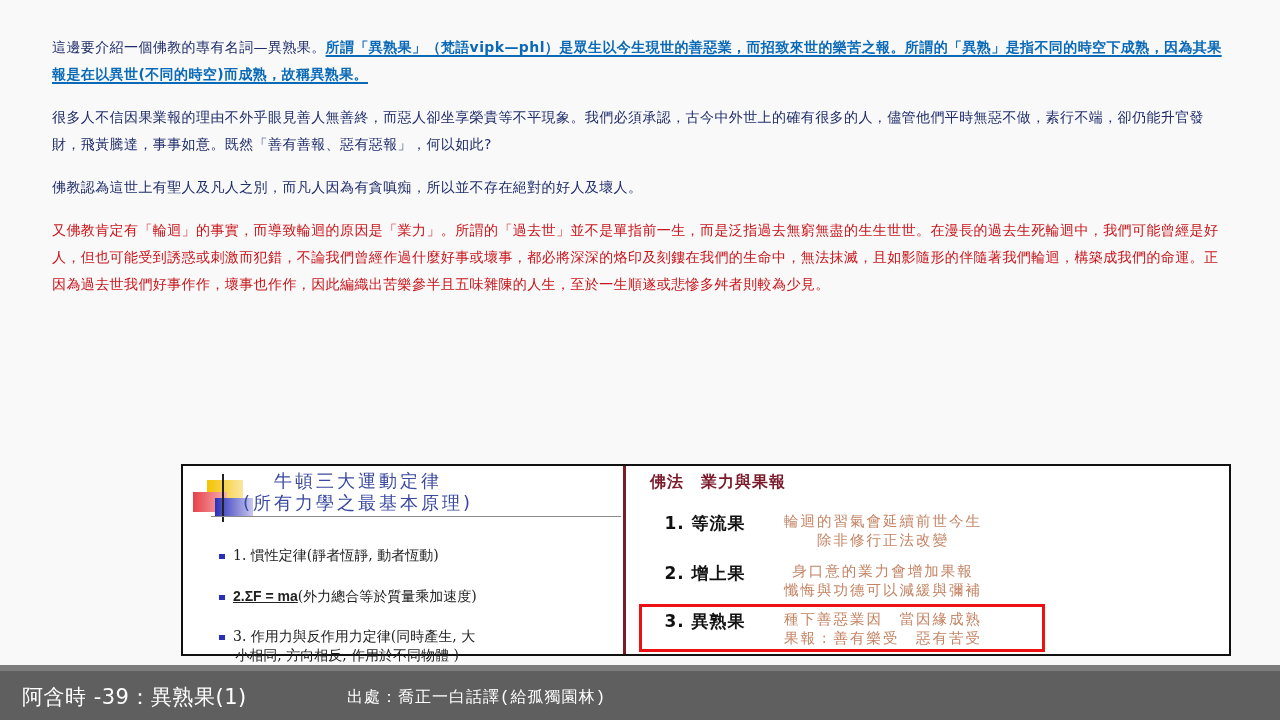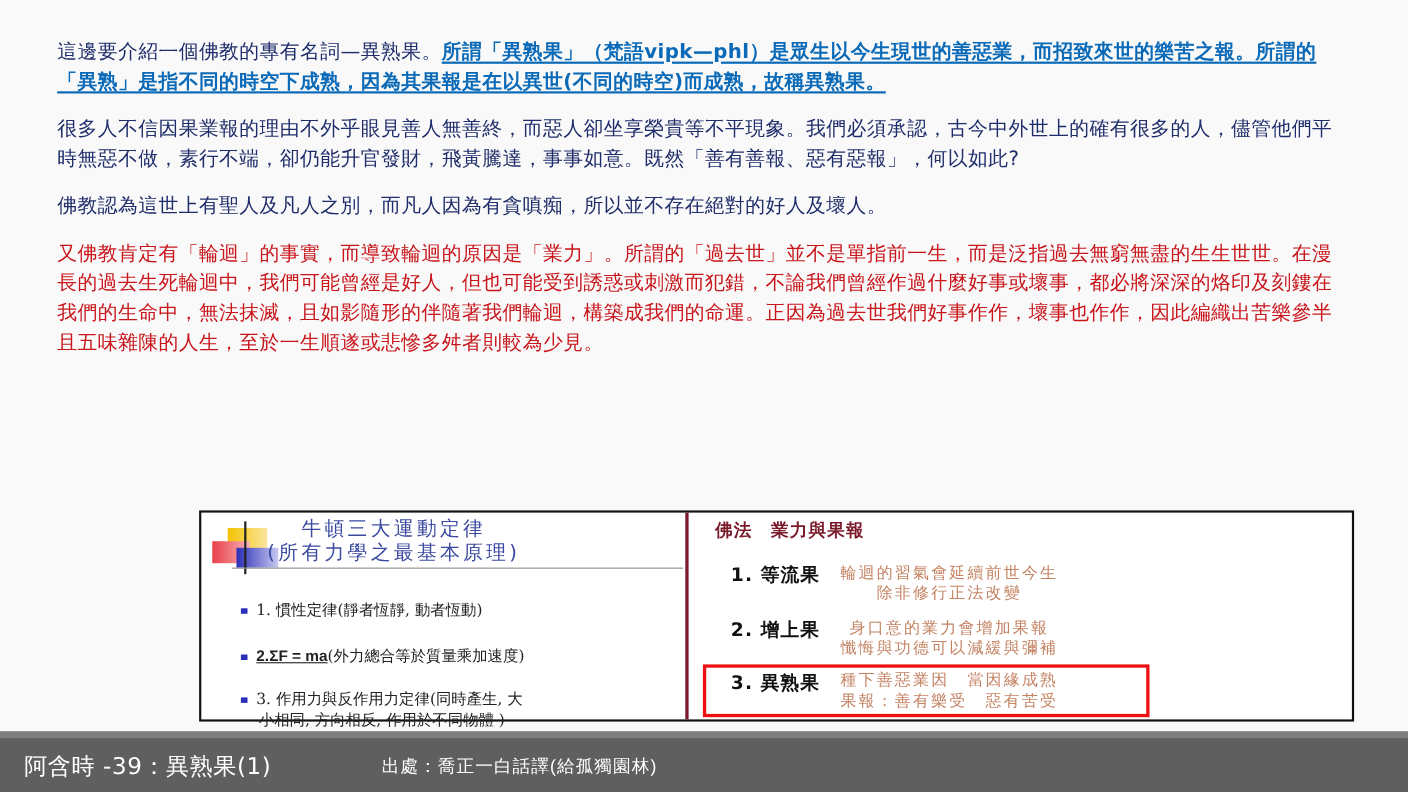--- a/index.html
+++ b/index.html
@@ -1,20 +1,20 @@
 <!DOCTYPE html>
 <html><head>
 <meta charset="utf-8">
 <style>
   * { margin: 0; padding: 0; box-sizing: border-box; }
   html, body { width: 1280px; height: 720px; overflow: hidden; background: #f9f9f9; }
   body { position: relative; font-family: "DejaVu Sans", "Liberation Sans", sans-serif; }
 
   .content { position: absolute; left: 52px; top: 34px; width: 1170px; }
-  .para { font-size: 18px; line-height: 27px; letter-spacing: 0.4px; margin-bottom: 16px; }
+  .para { font-size: 14px; line-height: 27px; letter-spacing: 0.4px; margin-bottom: 16px; }
   .p-blue { color: #1f2d6b; }
   .p-link { color: #0a6ab8; font-weight: bold; text-decoration: underline; text-decoration-thickness: 2px; text-underline-offset: 3px; }
   .p-red { color: #c8141a; }
 
   .figure {
     position: absolute; left: 181px; top: 464px; width: 1050px; height: 192px;
     background: #ffffff; border: 2px solid #111; display: flex; text-align: center;
   }
   .fig-left { position: relative; width: 443px; height: 100%; border-right: 3px solid #7a1a2a; }
   .fig-right { position: relative; flex: 1; height: 100%; }
@@ -25,28 +25,28 @@
   .deco .b { position: absolute; left: 22px; top: 24px; width: 38px; height: 18px; background: linear-gradient(90deg,#2c2fb8,#c7c8f0); }
   .deco .v { position: absolute; left: 29px; top: 0; width: 2px; height: 48px; background: #222; }
 
   .nt-title { position: absolute; left: 60px; top: 4px; color: #3b4aa0; font-size: 18px; line-height: 22px; letter-spacing: 3px; }
   .nt-rule { position: absolute; left: 28px; right: 2px; top: 50px; height: 1px; background: #8a8a8a; }
   .nt-item { position: absolute; left: 36px; font-size: 14px; line-height: 19px; color: #222; font-family: "DejaVu Serif", serif; margin-top: 18px; }
   .nt-item .bul { display: inline-block; width: 6px; height: 5px; background: #2b2fb8; margin-right: 8px; vertical-align: middle; }
   .nt-item .bold { font-family: "Liberation Sans", sans-serif; font-weight: bold; text-decoration: underline; }
 
   .bf-title { position: absolute; left: 24px; top: 6px; color: #7a1a2a; font-weight: bold; font-size: 16px; letter-spacing: 1px; }
-  .bf-row { position: absolute; left: 20px; display: flex; }
+  .bf-row { position: absolute; left: 20px; display: flex; gap: 20px; }
   .bf-label { width: 118px; font-weight: bold; font-size: 17px; color: #111; letter-spacing: 1px; line-height: 22px; }
   .bf-desc { color: #c48363; font-size: 14.5px; line-height: 19px; letter-spacing: 2px; }
   .highlight { position: absolute; left: 13px; top: 138px; width: 406px; height: 48px; border: 3px solid #ee1111; }
 
   .footer { position: absolute; left: 0; top: 665px; width: 1280px; height: 55px; background: #5f5f5f; border-top: 6px solid #7d7d7d; }
   .footer-title { position: absolute; left: 22px; top: 12px; color: #fff; font-size: 21px; letter-spacing: 0.5px; }
-  .footer-source { position: absolute; left: 347px; top: 16px; color: #fff; font-size: 16px; font-family: Liberation Sans, sans-serif; letter-spacing: 1px; }
+  .footer-source { position: absolute; left: 347px; top: 16px; color: #fff; font-size: 16px; font-family: Liberation Mono, monospace; letter-spacing: 1px; }
 </style>
 </head>
 <body>
 
 <div class="content">
   <p class="para p-blue"><span>這邊要介紹一個佛教的專有名詞—異熟果。</span><span class="p-link">所謂「異熟果」（梵語vipk—phl）是眾生以今生現世的善惡業，而招致來世的樂苦之報。所謂的「異熟」是指不同的時空下成熟，因為其果報是在以異世(不同的時空)而成熟，故稱異熟果。</span></p>
   <p class="para p-blue">很多人不信因果業報的理由不外乎眼見善人無善終，而惡人卻坐享榮貴等不平現象。我們必須承認，古今中外世上的確有很多的人，儘管他們平時無惡不做，素行不端，卻仍能升官發財，飛黃騰達，事事如意。既然「善有善報、惡有惡報」，何以如此?</p>
   <p class="para p-blue">佛教認為這世上有聖人及凡人之別，而凡人因為有貪嗔痴，所以並不存在絕對的好人及壞人。</p>
   <p class="para p-red">又佛教肯定有「輪迴」的事實，而導致輪迴的原因是「業力」。所謂的「過去世」並不是單指前一生，而是泛指過去無窮無盡的生生世世。在漫長的過去生死輪迴中，我們可能曾經是好人，但也可能受到誘惑或刺激而犯錯，不論我們曾經作過什麼好事或壞事，都必將深深的烙印及刻鏤在我們的生命中，無法抹滅，且如影隨形的伴隨著我們輪迴，構築成我們的命運。正因為過去世我們好事作作，壞事也作作，因此編織出苦樂參半且五味雜陳的人生，至於一生順遂或悲慘多舛者則較為少見。</p>
 </div>

